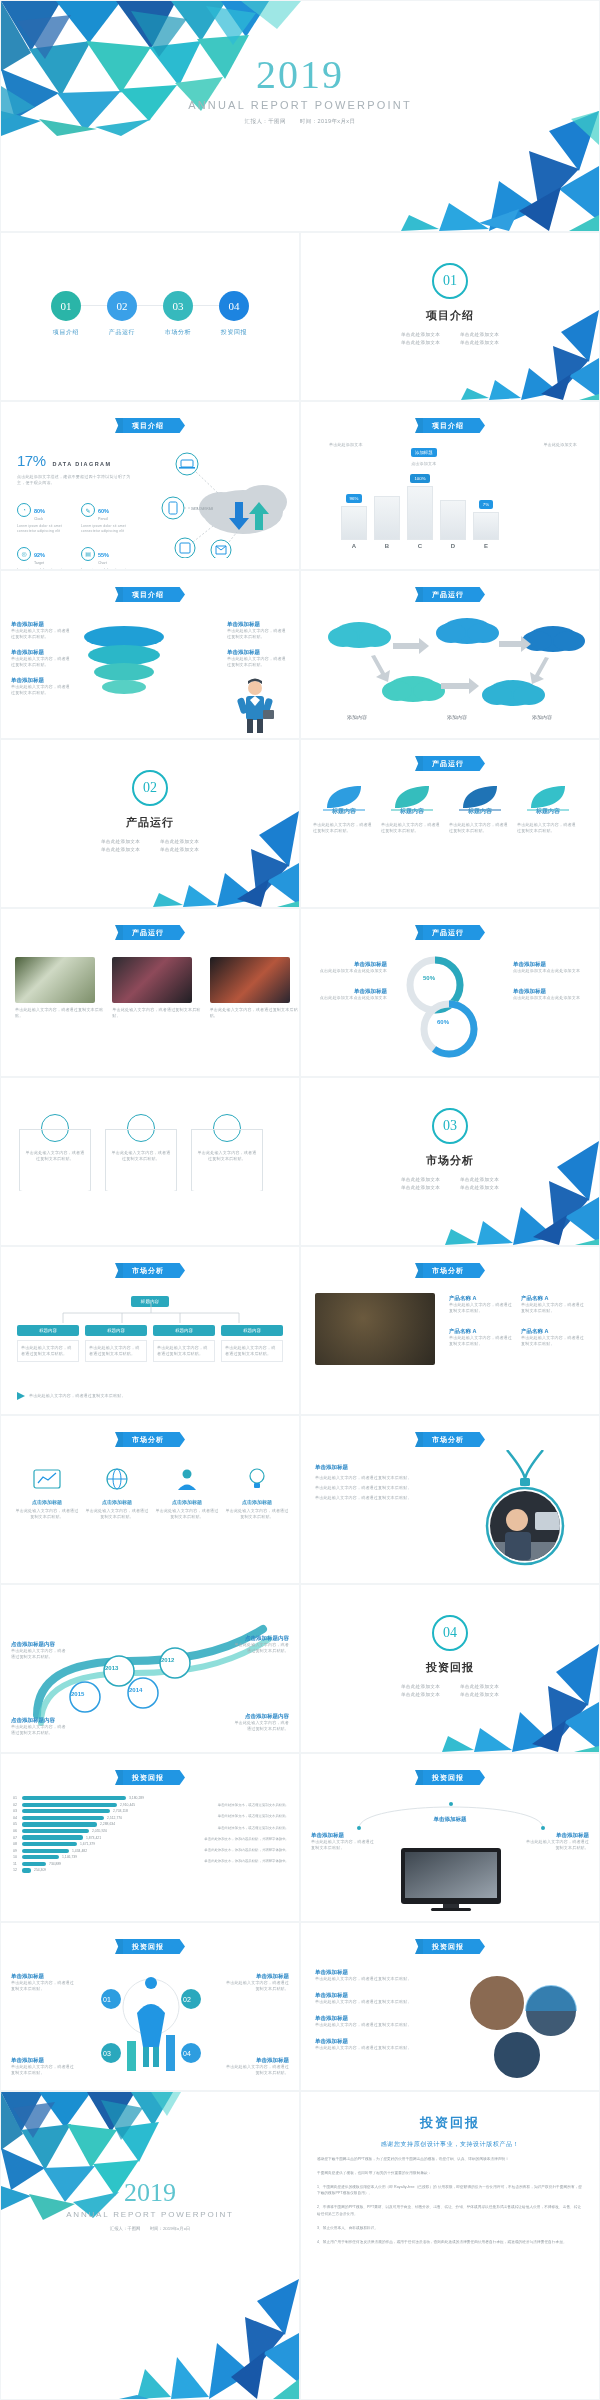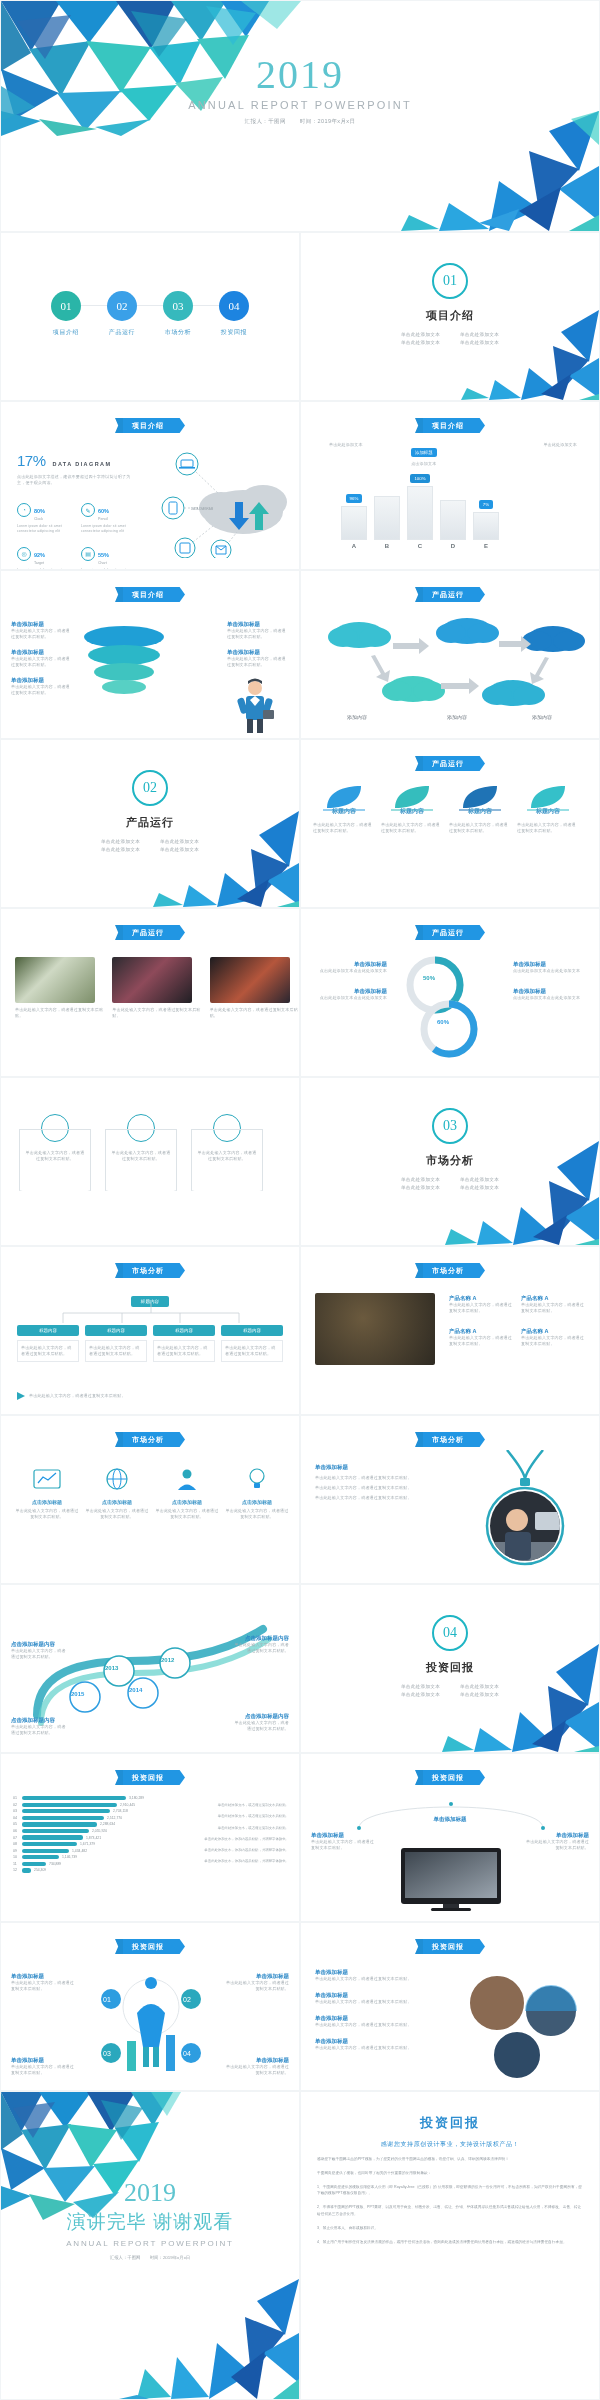--- a/index.html
+++ b/index.html
@@ -981,21 +981,20 @@
         <polygon points="90,118 58,78 52,120" fill="#2aa6e0"></polygon>
         <polygon points="52,118 26,90 18,120" fill="#34bcd0"></polygon>
         <polygon points="180,54 144,74 180,104" fill="#2596dc"></polygon>
         <polygon points="146,72 112,98 138,120" fill="#1858a8"></polygon>
         <polygon points="180,100 154,120 180,120" fill="#3fc6c4"></polygon>
         <polygon points="18,116 0,120 30,120" fill="#2fa6d6"></polygon>
       </svg>
     </span>
     <div style="position:absolute;left:0;right:0;top:88px;text-align:center;">
       <div style="font-family:'Liberation Serif',serif;font-size:26px;color:#5ec4cf;line-height:1;">2019</div>
-      <div style="font-size:19px;color:#57c3cd;margin-top:3px;letter-spacing:1px;">演讲完毕 谢谢观看</div>
       <div style="font-size:8px;color:#a9b2b8;letter-spacing:1.8px;margin-top:4px;">ANNUAL REPORT POWERPOINT</div>
       <div style="font-size:4.4px;color:#9aa3a9;margin-top:7px;">
         <span>汇报人：千图网</span>
         <span style="margin-left:8px;">时间：2019年x月x日</span>
       </div>
     </div>
   </div>
 
   <div class="slide" style="left:300px;top:2091px;height:309px;">
     <div style="position:absolute;left:16px;right:16px;top:22px;">

